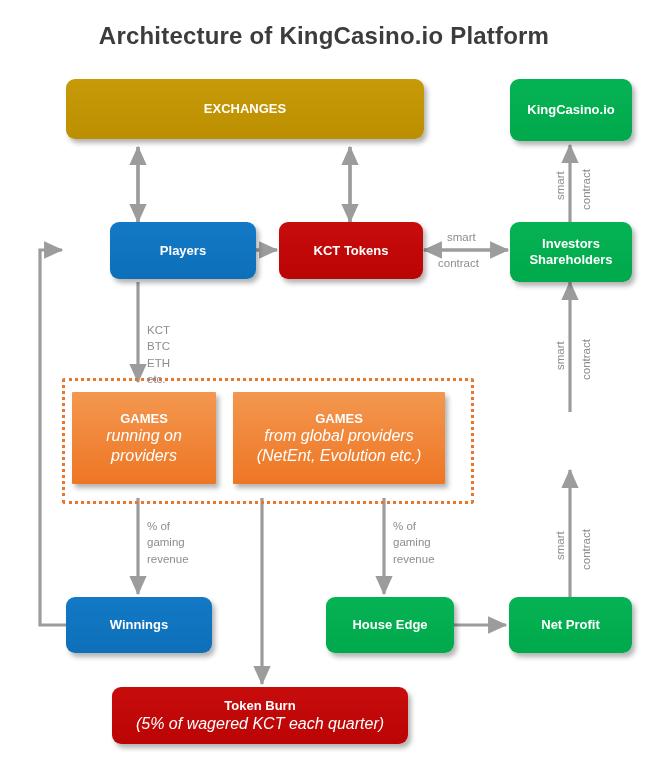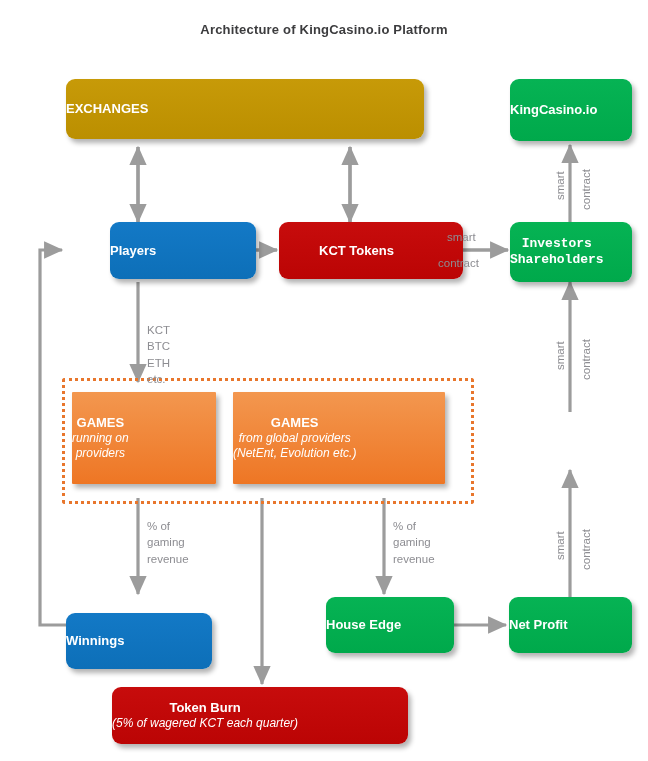--- a/index.html
+++ b/index.html
@@ -3,27 +3,27 @@
 <meta charset="utf-8">
 <style>
   html,body{margin:0;padding:0;background:#ffffff;}
   body{width:648px;height:761px;position:relative;overflow:hidden;
        font-family:"Liberation Sans", sans-serif;}
   #stage{position:absolute;left:0;top:0;width:648px;height:761px;}
 
   #arrows{position:absolute;left:0;top:0;width:648px;height:761px;}
 
   .title{position:absolute;left:0;top:22px;width:648px;text-align:center;
-         font-size:13px;font-weight:bold;color:#3c3c3e;letter-spacing:.2px;}
+         font-size:24px;font-weight:bold;color:#3c3c3e;letter-spacing:.2px;}
 
   .node{position:absolute;border-radius:9px;display:flex;align-items:center;
-        justify-content:flex-start;text-align:center;color:#fff;
+        justify-content:center;text-align:center;color:#fff;
         box-shadow:3px 4px 5px rgba(0,0,0,.30);z-index:3;line-height:1.22;}
   .node .ttl{font-weight:bold;font-size:13px;}
-  .node .sub{font-style:italic;font-size:12px;font-weight:normal;}
+  .node .sub{font-style:italic;font-size:16px;font-weight:normal;}
 
   .gold{background:linear-gradient(180deg,#c79a08 0%,#bb8f00 100%);}
   .blue{background:linear-gradient(180deg,#1379c6 0%,#0d6fb8 100%);}
   .red{background:linear-gradient(180deg,#c70c0c 0%,#bb0404 100%);}
   .green{background:linear-gradient(180deg,#06b354 0%,#00a94b 100%);}
   .orange{background:linear-gradient(180deg,#f3974f 0%,#ee7624 100%);
           border-radius:1px;}
 
   .dotbox{position:absolute;border:3px dotted #e8762c;border-radius:3px;
           z-index:1;background:transparent;}
@@ -87,25 +87,25 @@
   </div>
 
   <div class="node green" style="left:510px;top:79px;width:122px;height:62px;">
     <span class="ttl">KingCasino.io</span>
   </div>
 
   <div class="node blue" style="left:66px;top:222px;width:146px;height:57px;margin-left:44px;">
     <span class="ttl">Players</span>
   </div>
 
-  <div class="node red" style="left:279px;top:222px;width:144px;height:57px;padding-left:40px;">
+  <div class="node red" style="left:279px;top:222px;width:144px;height:57px;">
     <span class="ttl">KCT Tokens</span>
   </div>
 
-  <div class="node green" style="left:510px;top:222px;width:122px;height:60px;font-family:Liberation Mono, monospace;">
+  <div class="node green" style="left:510px;top:222px;width:122px;height:60px;">
     <div>
       <div class="ttl">Investors</div>
       <div class="ttl">Shareholders</div>
     </div>
   </div>
 
   <div class="node orange" style="left:72px;top:392px;width:144px;height:92px;z-index:3;">
     <div>
       <div class="ttl">GAMES</div>
       <div class="sub">running on</div>
@@ -115,21 +115,21 @@
 
   <div class="node orange" style="left:233px;top:392px;width:212px;height:92px;z-index:3;">
     <div>
       <div class="ttl">GAMES</div>
       <div class="sub">from global providers</div>
       <div class="sub">(NetEnt, Evolution etc.)</div>
     </div>
   </div>
 
 
-  <div class="node blue" style="left:66px;top:597px;width:146px;height:56px;margin-top:16px;">
+  <div class="node blue" style="left:66px;top:597px;width:146px;height:56px;">
     <span class="ttl">Winnings</span>
   </div>
 
   <div class="node green" style="left:326px;top:597px;width:128px;height:56px;">
     <span class="ttl">House Edge</span>
   </div>
 
   <div class="node green" style="left:509px;top:597px;width:123px;height:56px;">
     <span class="ttl">Net Profit</span>
   </div>

